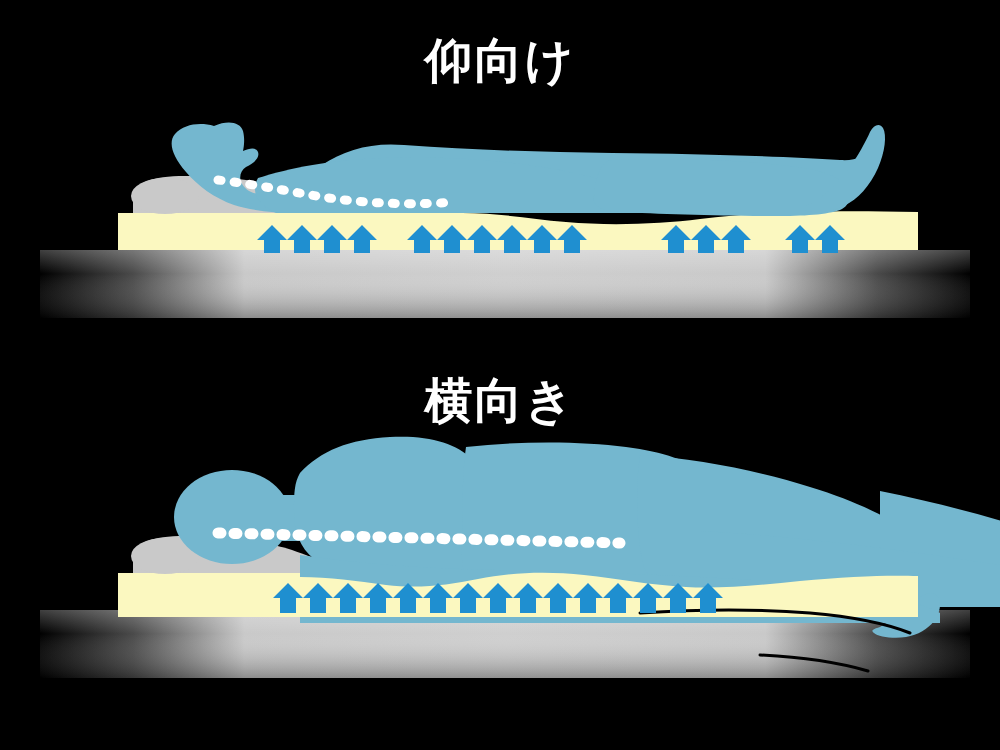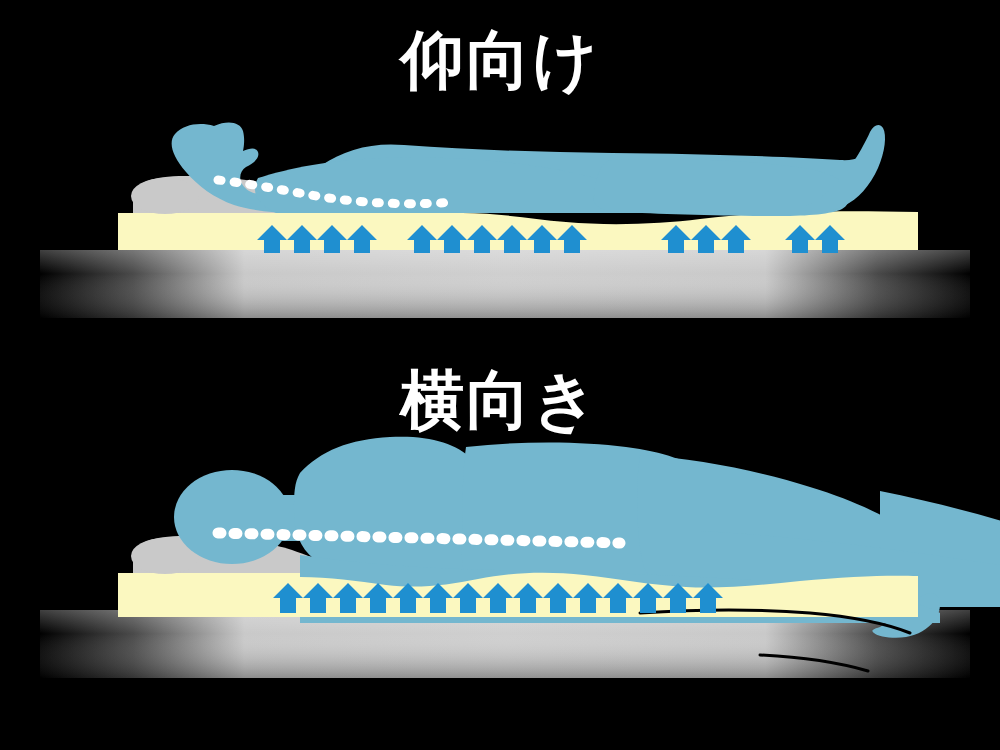--- a/index.html
+++ b/index.html
@@ -26,21 +26,21 @@
   #panel-side   { top: 355px; height: 395px; }
 
   .panel-title {
     position: absolute;
     left: 0;
     width: 1000px;
     text-align: center;
     color: #ffffff;
     font-family: "DejaVu Sans", "Liberation Sans", sans-serif;
     font-weight: bold;
-    font-size: 64px;
+    font-size: 48px;
     line-height: 64px;
     letter-spacing: 2px;
     white-space: nowrap;
     user-select: none;
   }
   #title-supine { top: 28px; }
   #title-side   { top: 368px; }
 
   .scene-svg {
     position: absolute;

